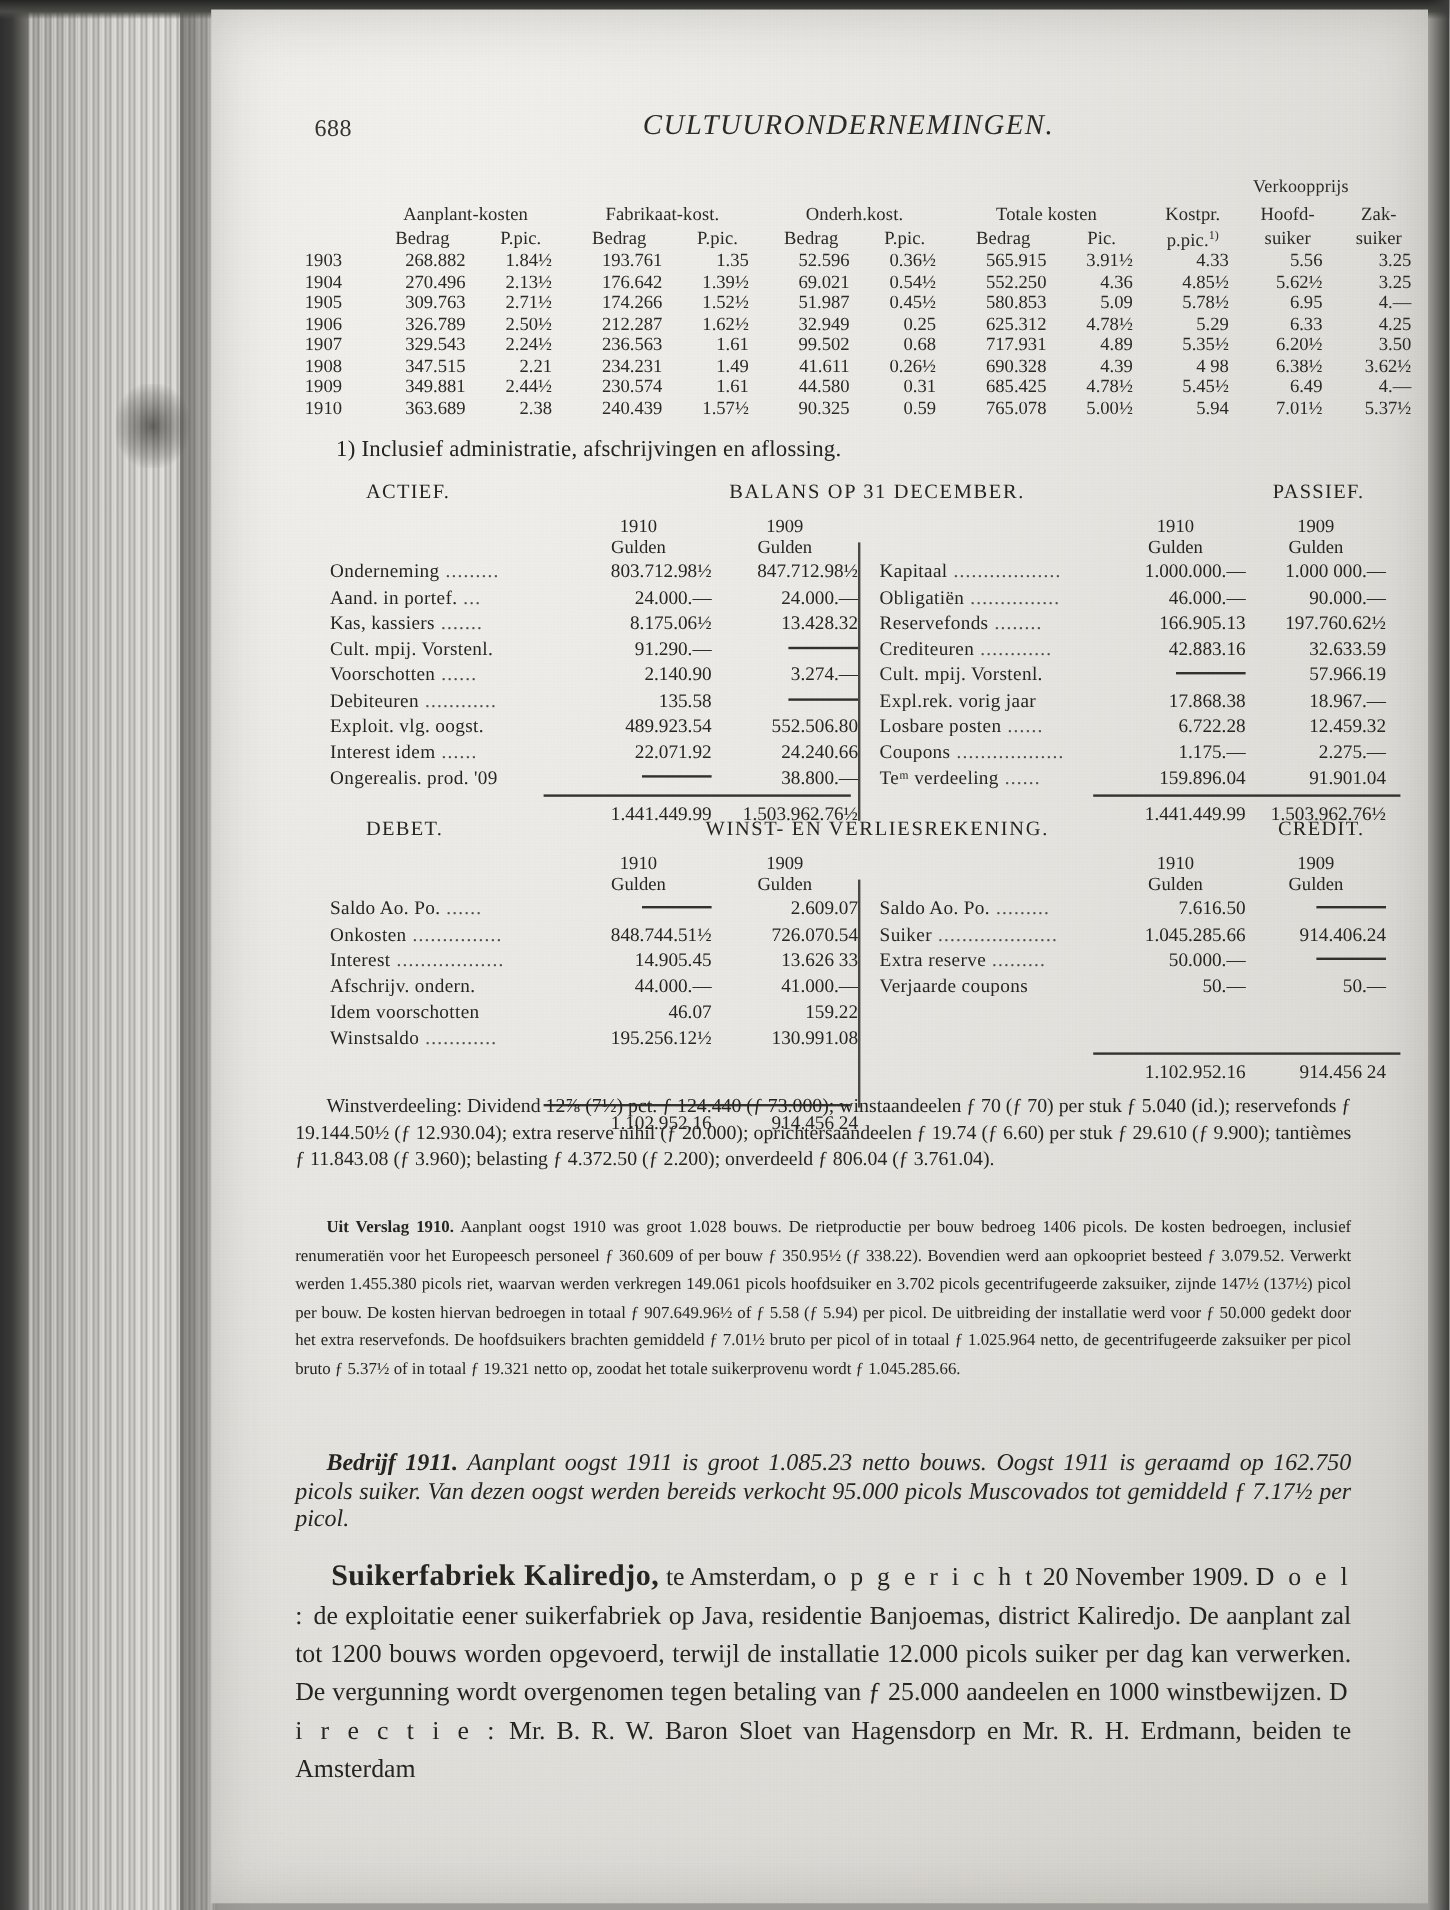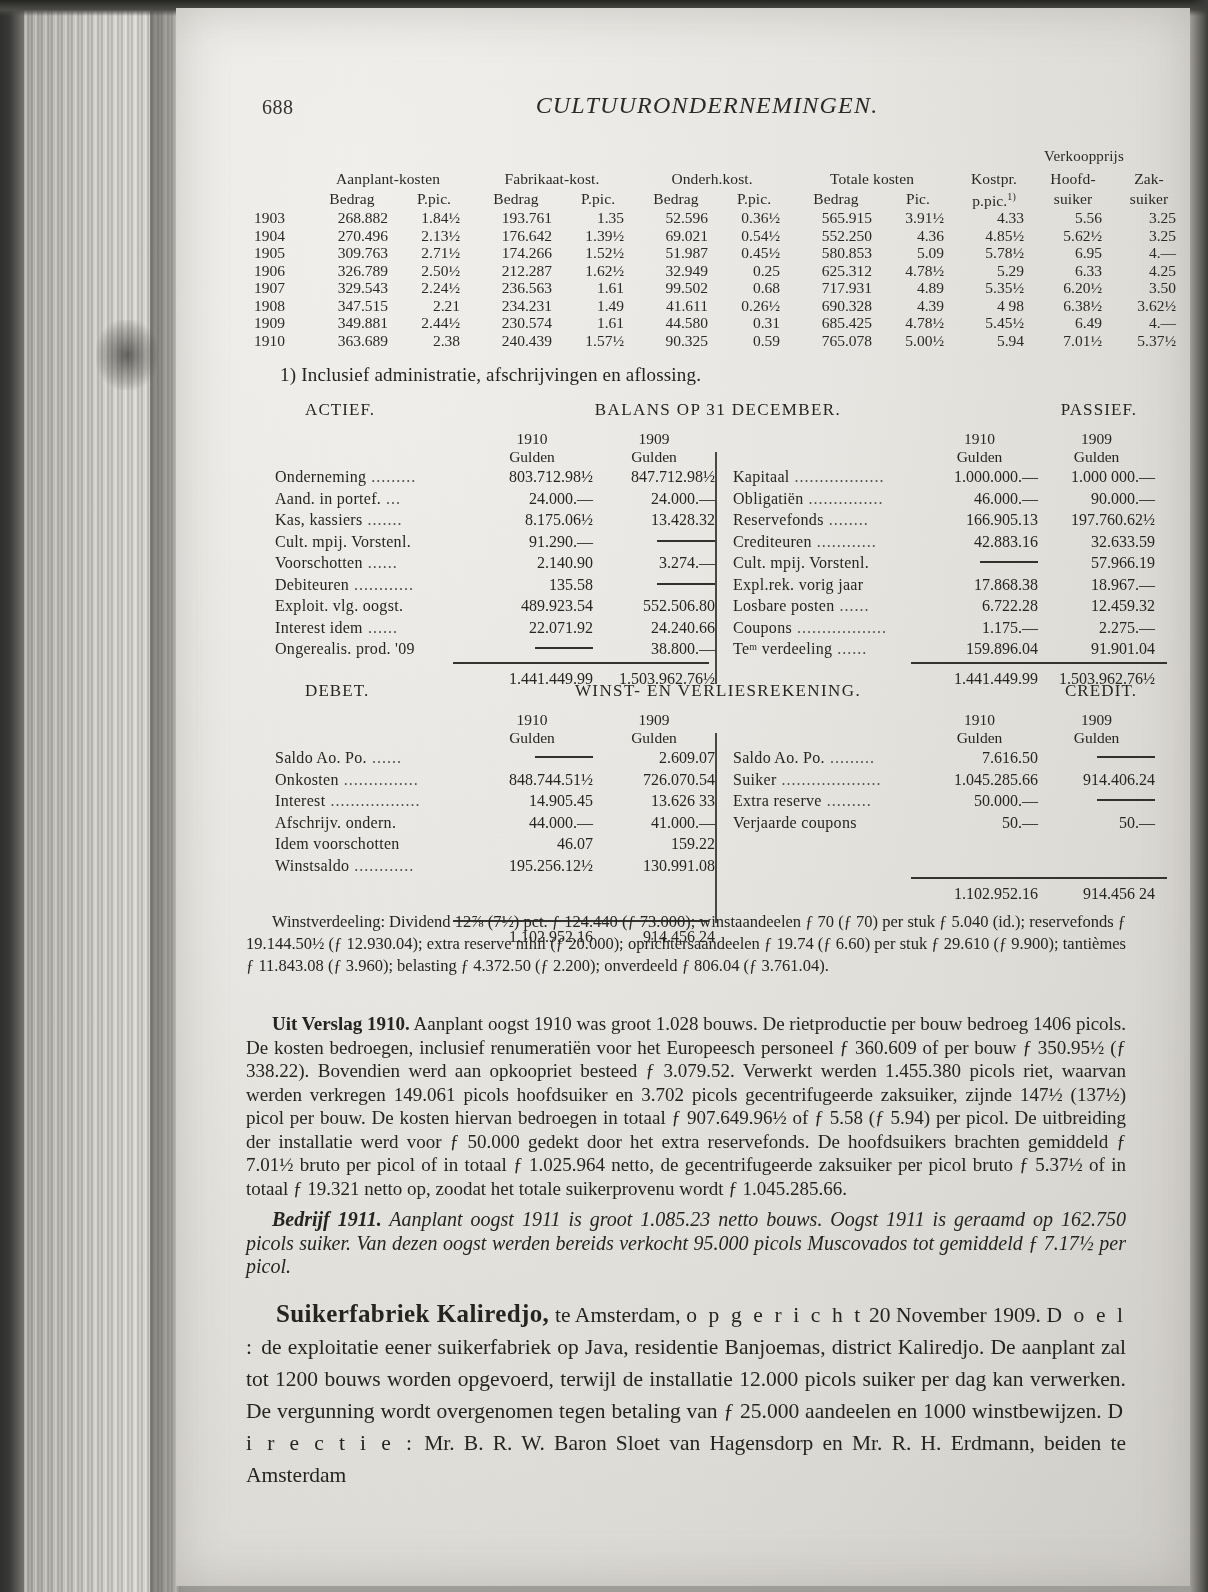--- a/index.html
+++ b/index.html
@@ -175,21 +175,21 @@
   #balans { top: 392px; }
   #winst  { top: 673px; }
 
   .ledger-head {
     position: relative;
     height: 24px;
     letter-spacing: 1.1px;
     font-size: 17px;
   }
   .lh-left   { position: absolute; left: 30px;  top: 0; }
-  .lh-center { position: absolute; left: 3px; width: 880px; text-align: center; top: 0; letter-spacing: 1.4px;}
+  .lh-center { position: absolute; left: 16px; width: 880px; text-align: center; top: 0; letter-spacing: 1.4px;}
   .lh-right  { position: absolute; right: 18px; top: 0; }
 
   .ledger-body { position: relative; display: flex; margin-top: 6px; }
   .ledger-side { width: 440px; position: relative; }
   .ledger-side.right { padding-left: 18px; box-sizing: border-box; }
 
   .divider {
     position: absolute;
     left: 440px; top: 22px;
     width: 2px;
@@ -251,21 +251,21 @@
     color: #262420;
   }
   #winstverdeeling {
     top: 903px;
     font-size: 16.5px;
     line-height: 22px;
     text-indent: 26px;
   }
   #uitverslag {
     top: 1004px;
-    font-size: 19px;
+    font-size: 14px;
     line-height: 23.5px;
     text-indent: 26px;
   }
   #bedrijf {
     top: 1200px;
     font-size: 20px;
     line-height: 23.5px;
     text-indent: 26px;
     font-style: italic;
   }

